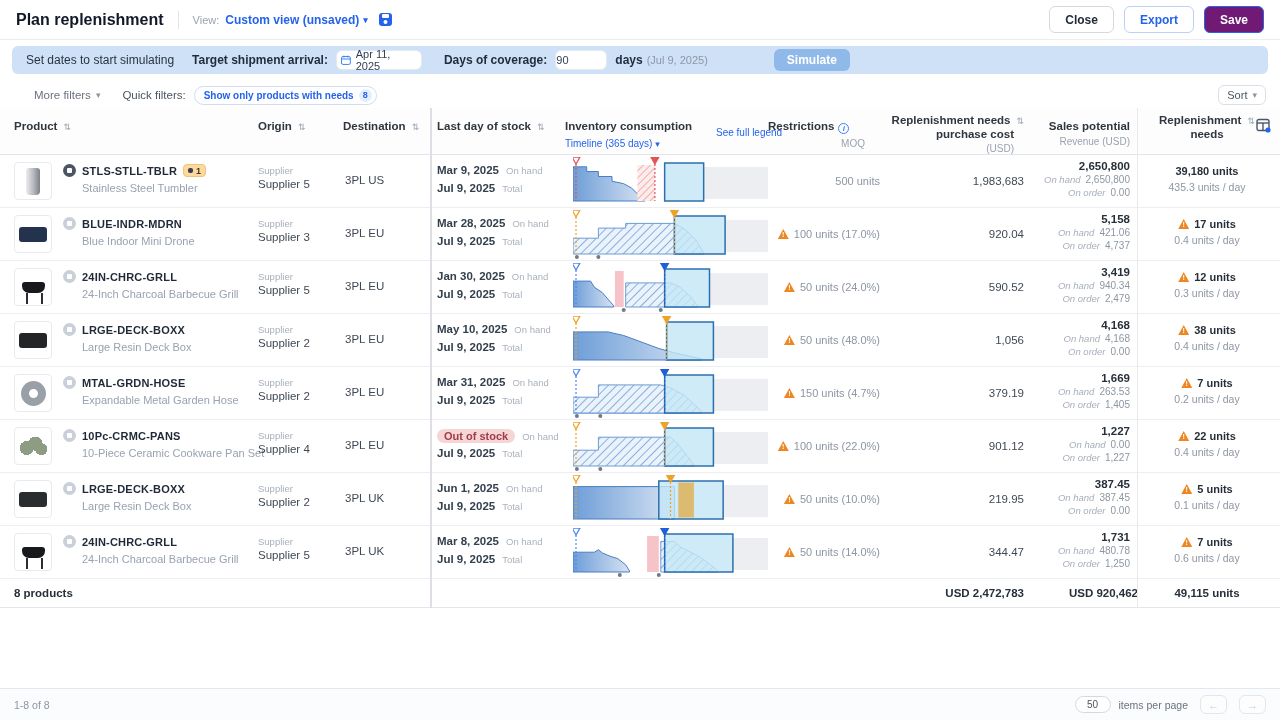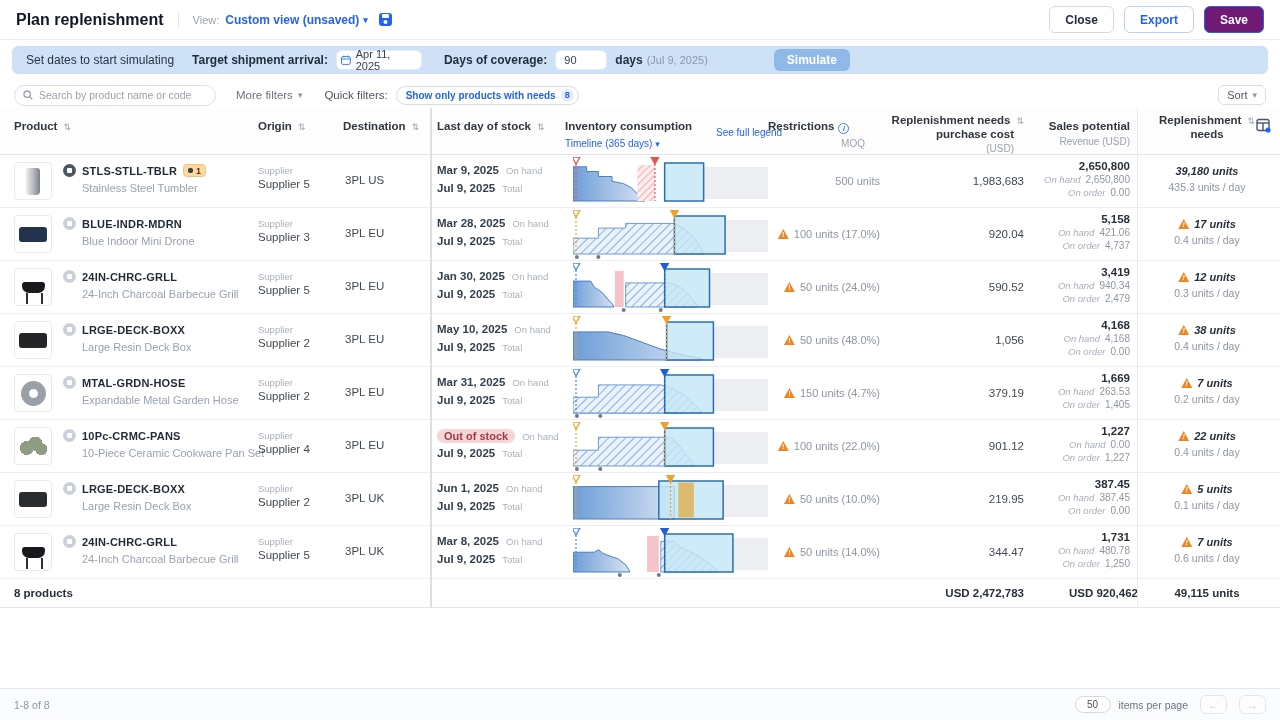--- a/index.html
+++ b/index.html
@@ -19,21 +19,21 @@
   .btn-close { border:1px solid #d5d9de; color:#1f2937; margin-right:10px; }
   .btn-export { border:1px solid #bcd2f5; color:#2563eb; margin-right:10px; }
   .btn-save { border:1px solid #2563eb; background:#701a75; color:#fff; }
 
   
   .banner { position:absolute; top:46px; left:12px; width:1256px; height:28px; background:#cfe1f6; border-radius:6px; display:flex; align-items:center; padding:0 14px; z-index:4; }
   .banner-prompt { font-size:12px; color:#273445; margin-right:18px; }
   .banner-label { font-size:12px; font-weight:700; color:#1f2c3d; margin-right:8px; }
   .banner-input { background:#fff; border:1px solid #e3e9f2; border-radius:6px; height:20px; display:flex; align-items:center; padding:0 4px; font-size:11px; color:#334155; gap:5px; }
   .banner-input.date { width:86px; margin-right:22px; cursor:pointer; }
-  .cov-input { width:52px; height:20px; background:#fff; border:1px solid #e3e9f2; border-radius:6px; font-size:11px; color:#334155; padding:0 8px; margin-right:8px; font-family:"Liberation Sans", sans-serif; }
+  .cov-input { width:52px; height:20px; background:#fff; border:1px solid #e3e9f2; border-radius:6px; font-size:11px; color:#334155; padding:0 0; margin-right:8px; font-family:"Liberation Sans", sans-serif; }
   .banner-suffix { font-size:12px; font-weight:700; color:#1f2c3d; margin-right:4px; }
   .banner-hint { font-size:11px; color:#8b97a9; }
   .btn-simulate { margin-left:66px; height:22px; padding:0 13px; background:#8fb9e9; color:#fff; font-size:12px; font-weight:700; border-radius:6px; border:none; display:flex; align-items:center; cursor:default; }
 
   
   .filter-bar { position:absolute; top:84px; left:14px; width:1252px; height:22px; display:flex; align-items:center; z-index:4; }
   .search-box { width:202px; height:21px; border:1px solid #dbdfe5; border-radius:11px; display:flex; align-items:center; padding:0 8px; gap:6px; background:#fff; }
   .search-box input { border:none; outline:none; font-size:10.5px; color:#374151; width:160px; font-family:"Liberation Sans", sans-serif; background:transparent; }
   .search-box input::placeholder { color:#9aa3af; }
   .more-filters { font-size:11.5px; color:#6b7280; margin-left:20px; display:flex; gap:5px; align-items:center; cursor:pointer; }
@@ -84,21 +84,21 @@
   .stock-lab { font-size:9.5px; color:#aab2bd; }
   .mini-chart { position:absolute; left:573px; top:2px; }
   .restr-cell { position:absolute; left:768px; top:20px; width:112px; display:flex; justify-content:flex-end; align-items:center; gap:5px; font-size:11px; color:#8d96a3; }
   .cost-cell { position:absolute; left:900px; top:20px; width:124px; text-align:right; font-size:11.5px; color:#3f4954; }
   .sales-cell { position:absolute; left:1000px; top:5px; width:130px; }
   .sales-total { text-align:right; font-size:11.5px; font-weight:700; color:#27303a; }
   .sales-line { display:flex; justify-content:flex-end; gap:5px; margin-top:2px; }
   .sales-lab { font-size:9.5px; font-style:italic; color:#a7afbb; }
   .sales-val { font-size:10px; color:#8d96a3; }
   .needs-cell { position:absolute; left:1145px; top:10px; width:124px; }
-  .needs-units { display:flex; justify-content:center; align-items:center; gap:5px; font-size:11px; font-weight:700; color:#27303a;font-style:italic; }
+  .needs-units { display:flex; justify-content:center; align-items:center; gap:5px; font-size:11px; font-weight:700; color:#27303a; }
   .needs-rate { text-align:center; font-size:10.5px; color:#8d96a3; margin-top:4px; }
   .warn-tri { display:inline-block; width:11px; height:10px; background:#ee8722; clip-path:polygon(50% 0,100% 100%,0 100%); position:relative; flex:none; }
   .warn-tri::after { content:"!"; position:absolute; left:0; right:0; top:1px; color:#fff; font-size:7px; line-height:9px; text-align:center; font-weight:700; }
 
   
   .tfoot { position:absolute; top:579px; left:0; width:1280px; height:29px; background:#fff; border-bottom:1px solid #e3e5e8; z-index:3; }
   .tf { position:absolute; top:8px; font-size:11.5px; font-weight:700; color:#27303a; }
 
   
   .pagebar { position:absolute; top:688px; left:0; width:1280px; height:32px; background:#fbfcfd; border-top:1px solid #e5e7eb; display:flex; align-items:center; padding:0 14px; z-index:4; }
@@ -162,27 +162,20 @@
     <span>Apr 11, 2025</span>
   </span>
   <span class="banner-label">Days of coverage:</span>
   <input class="cov-input" value="90" style="">
   <span class="banner-suffix">days</span>
   <span class="banner-hint">(Jul 9, 2025)</span>
   <button class="btn-simulate">Simulate</button>
 </div>
 
 <div class="filter-bar">
-  <div class="search-box">
-    <svg width="10" height="10" viewBox="0 0 10 10">
-        <circle cx="4.2" cy="4.2" r="3.2" fill="none" stroke="#98a1ad" stroke-width="1.3"></circle>
-        <line x1="6.6" y1="6.6" x2="9.3" y2="9.3" stroke="#98a1ad" stroke-width="1.3"></line>
-      </svg>
-    <input placeholder="Search by product name or code" style="">
-  </div>
   <span class="more-filters">
     <span>More filters</span>
     <span class="caret gray">▾</span>
   </span>
   <span class="qf-label">Quick filters:</span>
   <span class="qf-pill">
     <span>Show only products with needs</span>
     <span class="qf-count">8</span>
   </span>
   <span class="sort-btn">

